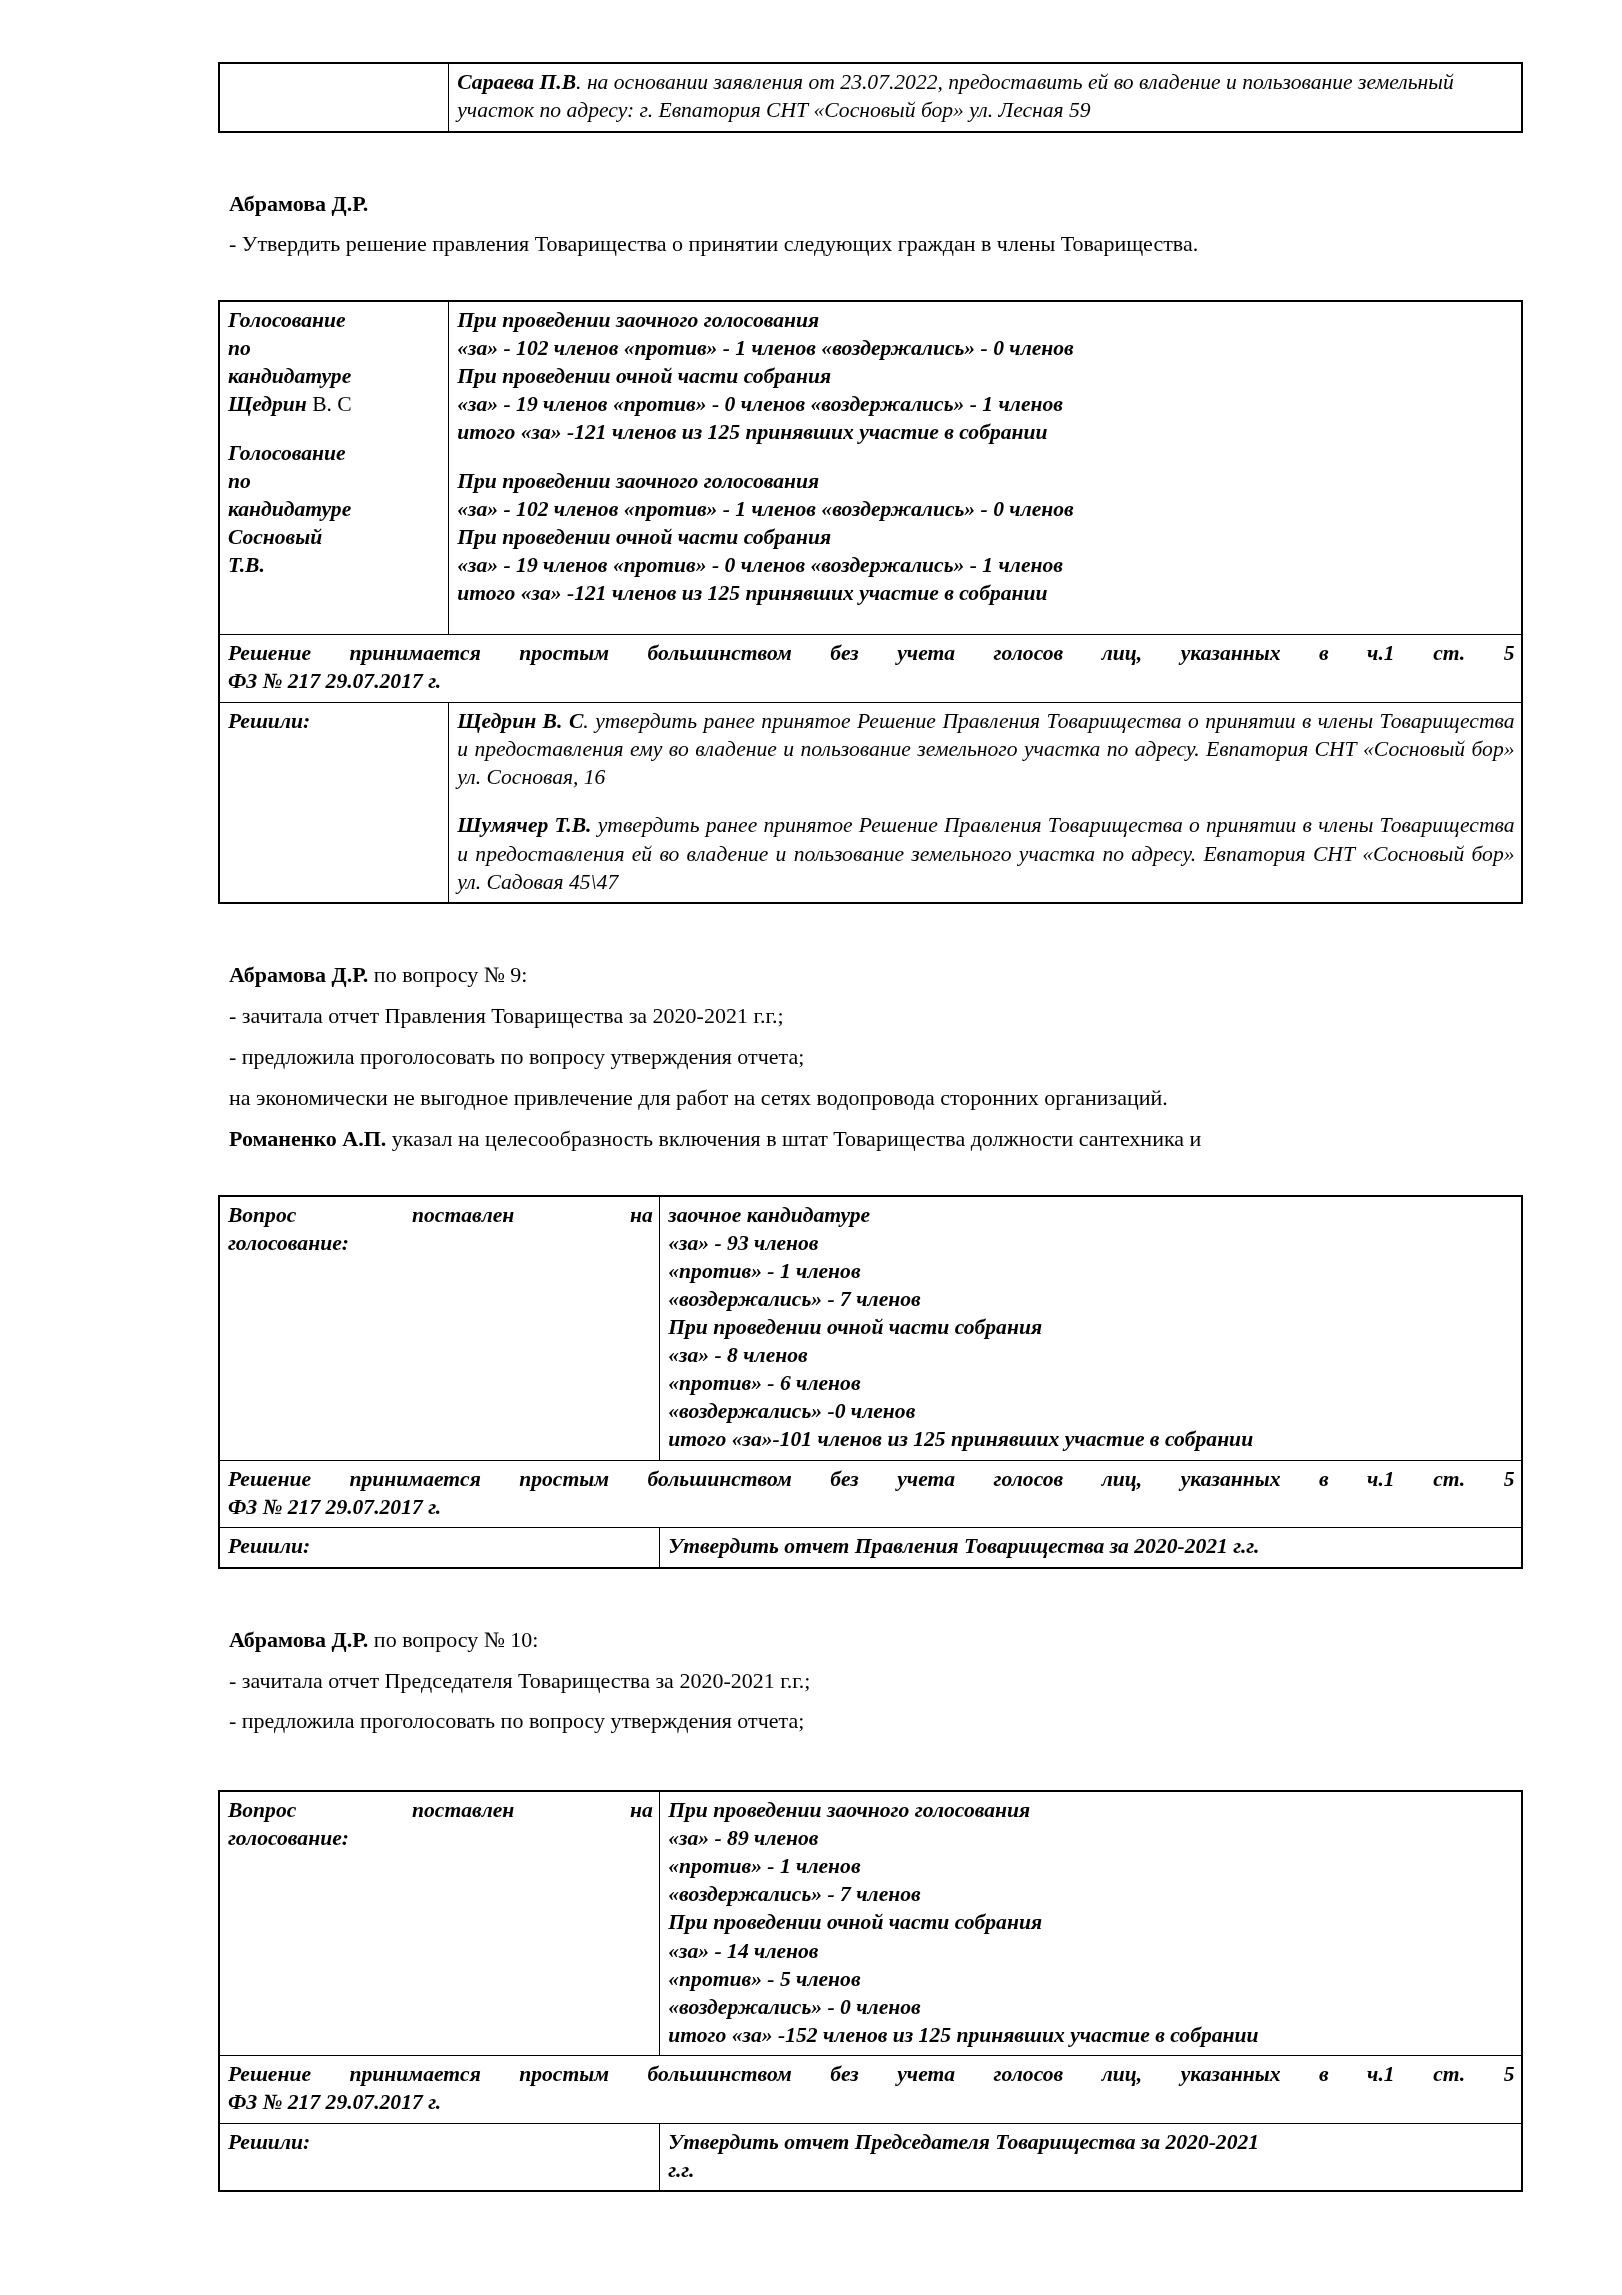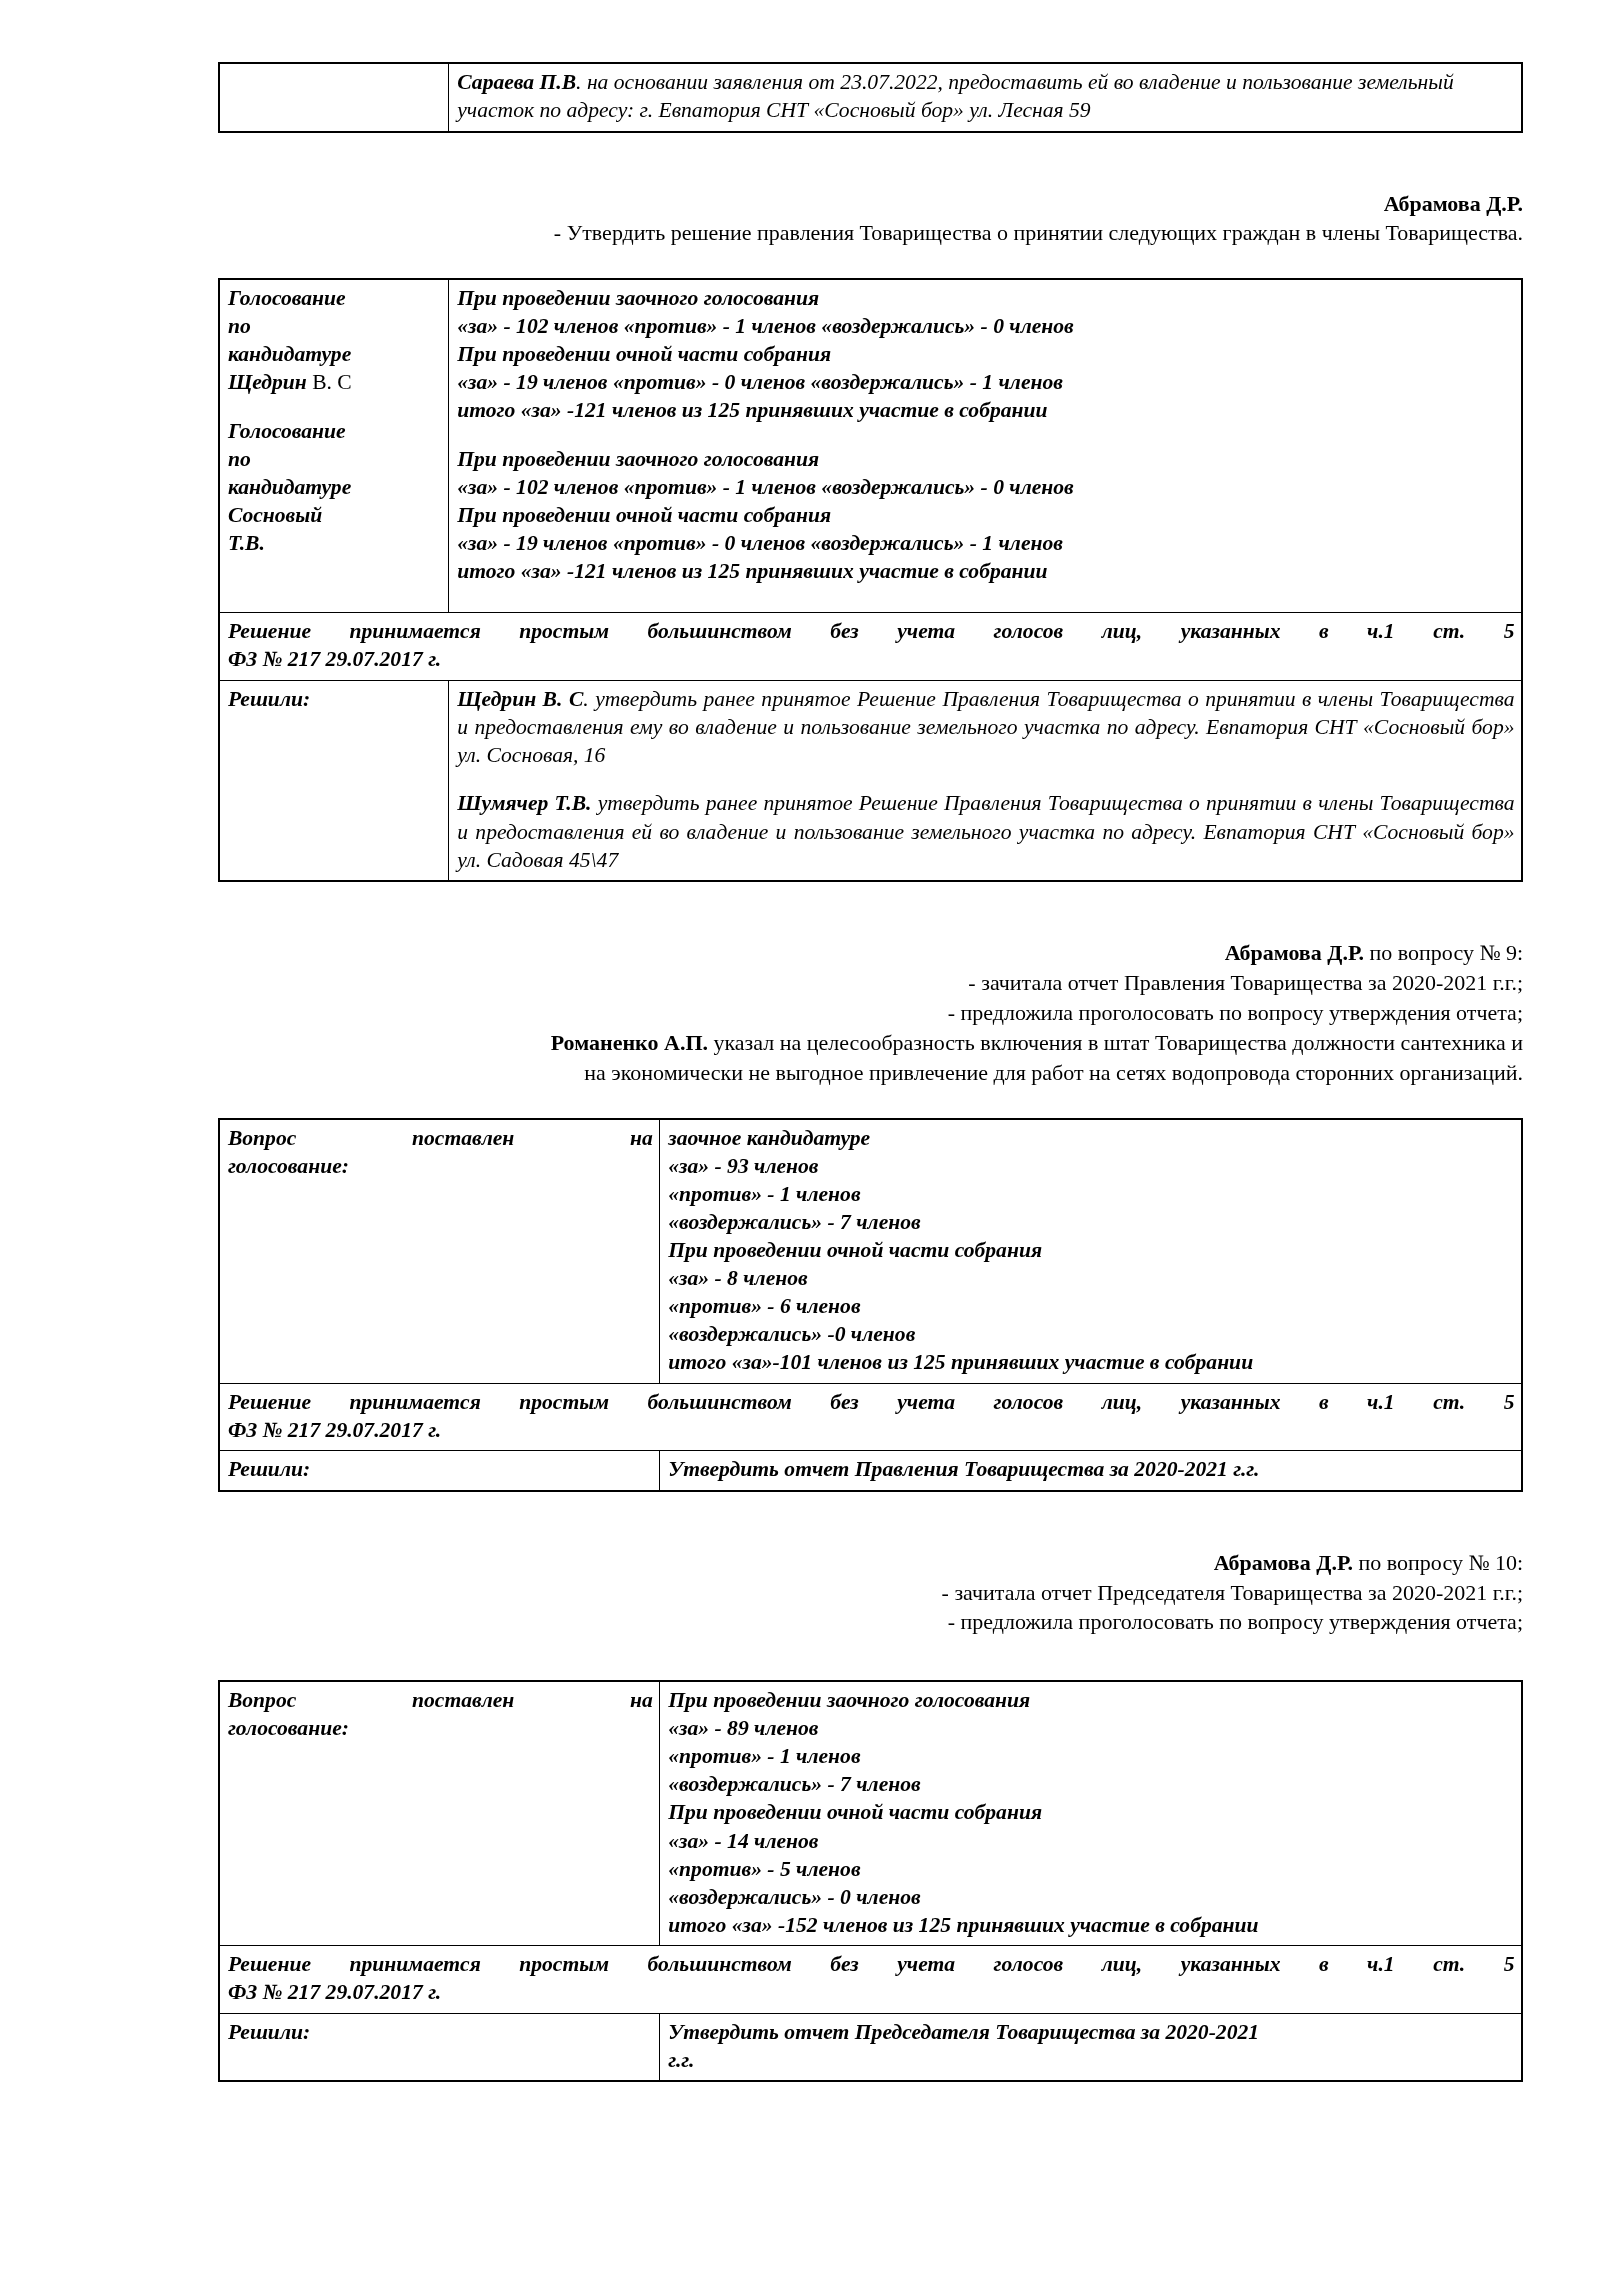--- a/index.html
+++ b/index.html
@@ -49,22 +49,22 @@
 
   .justify-spread {
     text-align: justify;
     text-align-last: justify;
   }
 
   
   .para {
     font-size: 22px;
     line-height: 1.36;
-    margin: 0;
-    text-align: right;
+    margin: 11px;
+    text-align: left;
   }
   .para-block { margin-top: 26px; }
   .spacer-md { height: 30px; }
   .spacer-lg { height: 43px; }
 
   .nowrapline { white-space: nowrap; }
   .blankline { display: block; height: 0.95em; }
 </style>
 </head>
 <body>
@@ -138,22 +138,22 @@
       </tr>
     </tbody>
       </table>
 
     <div class="spacer-md"></div>
 
     <div class="para-block">
       <p class="para"><span class="b">Абрамова Д.Р.</span><span> по вопросу № 9:</span></p>
       <p class="para">- зачитала отчет Правления Товарищества за 2020-2021 г.г.;</p>
       <p class="para">- предложила проголосовать по вопросу утверждения отчета;</p>
+      <p class="para">на экономически не выгодное привлечение для работ на сетях водопровода сторонних организаций.</p>
       <p class="para"><span class="b">Романенко А.П.</span><span> указал на целесообразность включения в штат Товарищества должности сантехника и</span></p>
-      <p class="para">на экономически не выгодное привлечение для работ на сетях водопровода сторонних организаций.</p>
     </div>
 
     <div class="spacer-md"></div>
 
     <table class="doc-table">
       <tbody>
           <tr>
         <td class="lbl-wider">
           <div class="bi justify-spread"><span>Вопрос</span>
             <span>поставлен</span>

